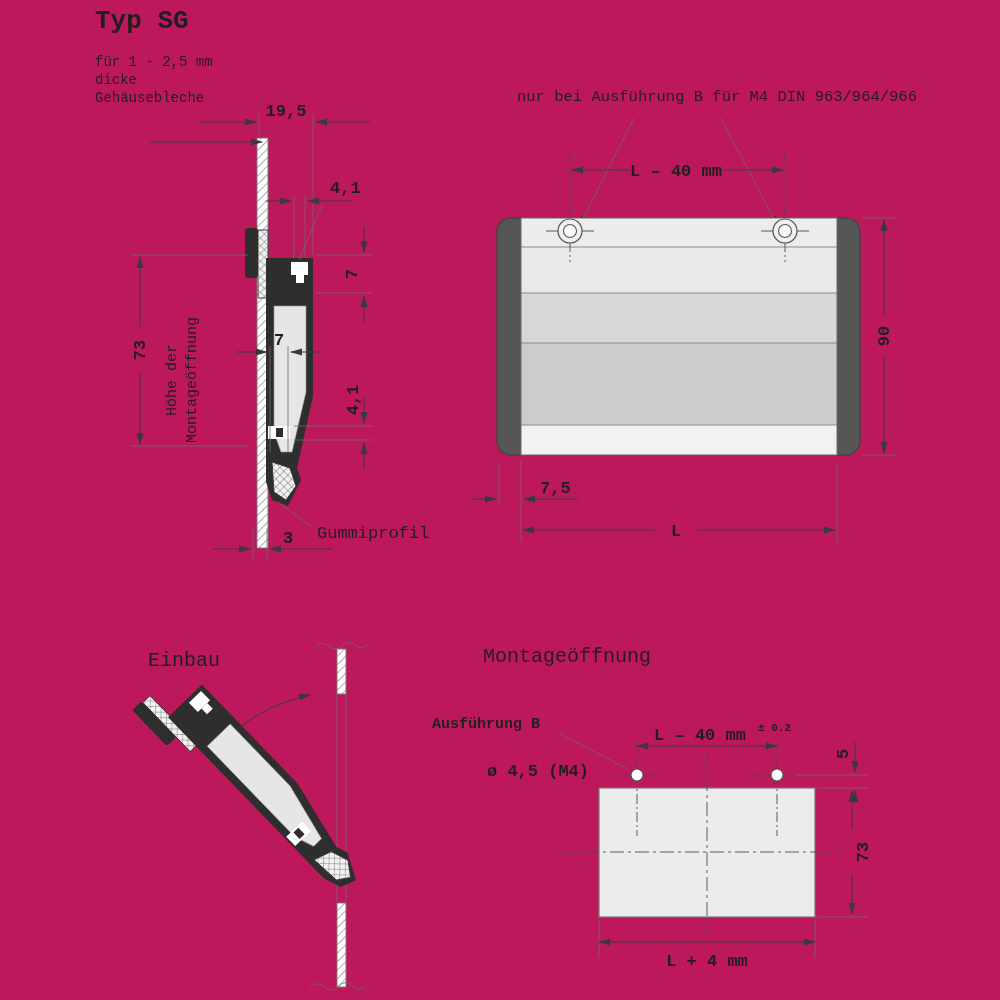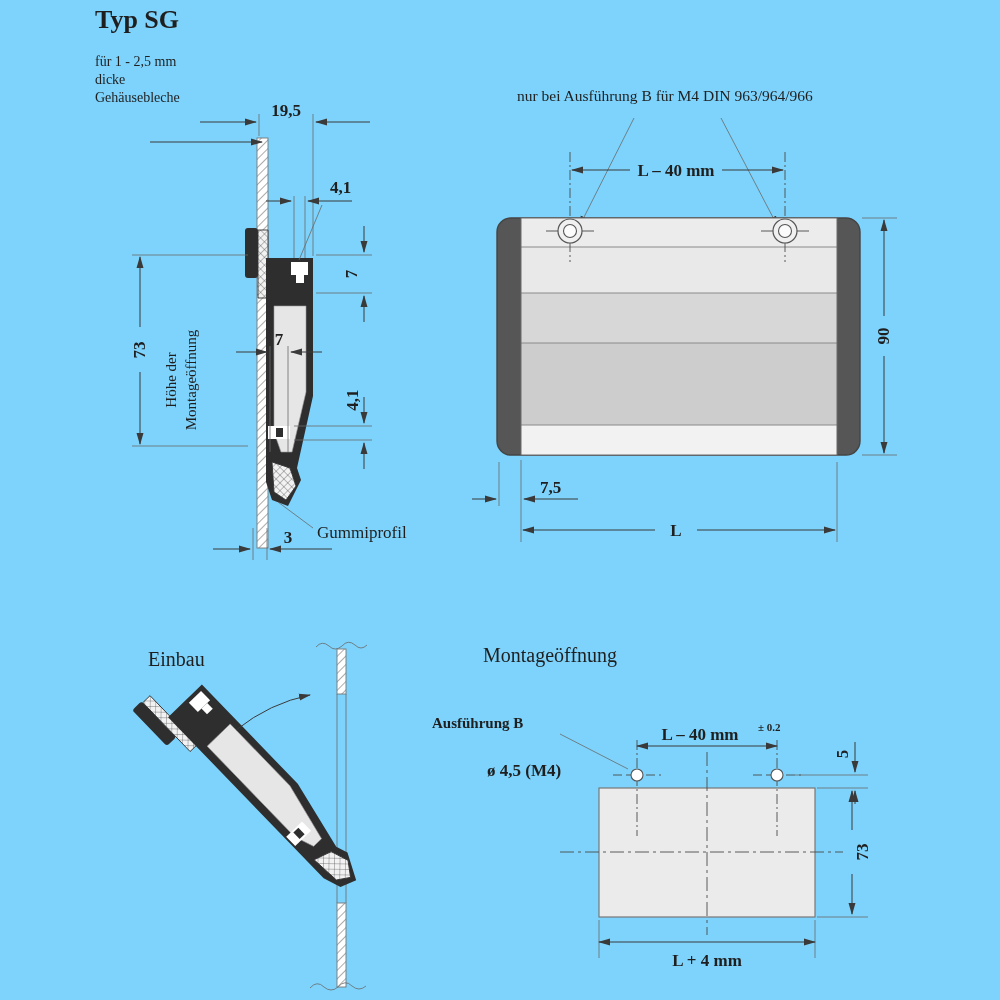--- a/index.html
+++ b/index.html
@@ -1,17 +1,17 @@
 <!DOCTYPE html>
 <html><head>
 <meta charset="utf-8">
 <style>
   html,body{margin:0;padding:0;background:#ffffff;}
-  .stage{position:relative;width:1000px;height:1000px;background:#7dd3fc;overflow:hidden;
-         font-family:Liberation Serif, serif;text-align:center;}
+  .stage{position:relative;width:1000px;height:1000px;background:#be185d;overflow:hidden;
+         font-family:Liberation Mono, monospace;text-align:center;}
   svg{position:absolute;left:0;top:0;}
   text{fill:#1f1f1f;}
   .t-title{font-size:26px;font-weight:bold;}
   .t-sub{font-size:14px;}
   .t-note{font-size:15.5px;}
   .t-dim{font-size:17px;font-weight:bold;}
   .t-dimsup{font-size:11px;font-weight:bold;}
   .t-lbl{font-size:17px;}
   .t-sec{font-size:20px;}
   .t-var{font-size:15px;font-weight:bold;}

